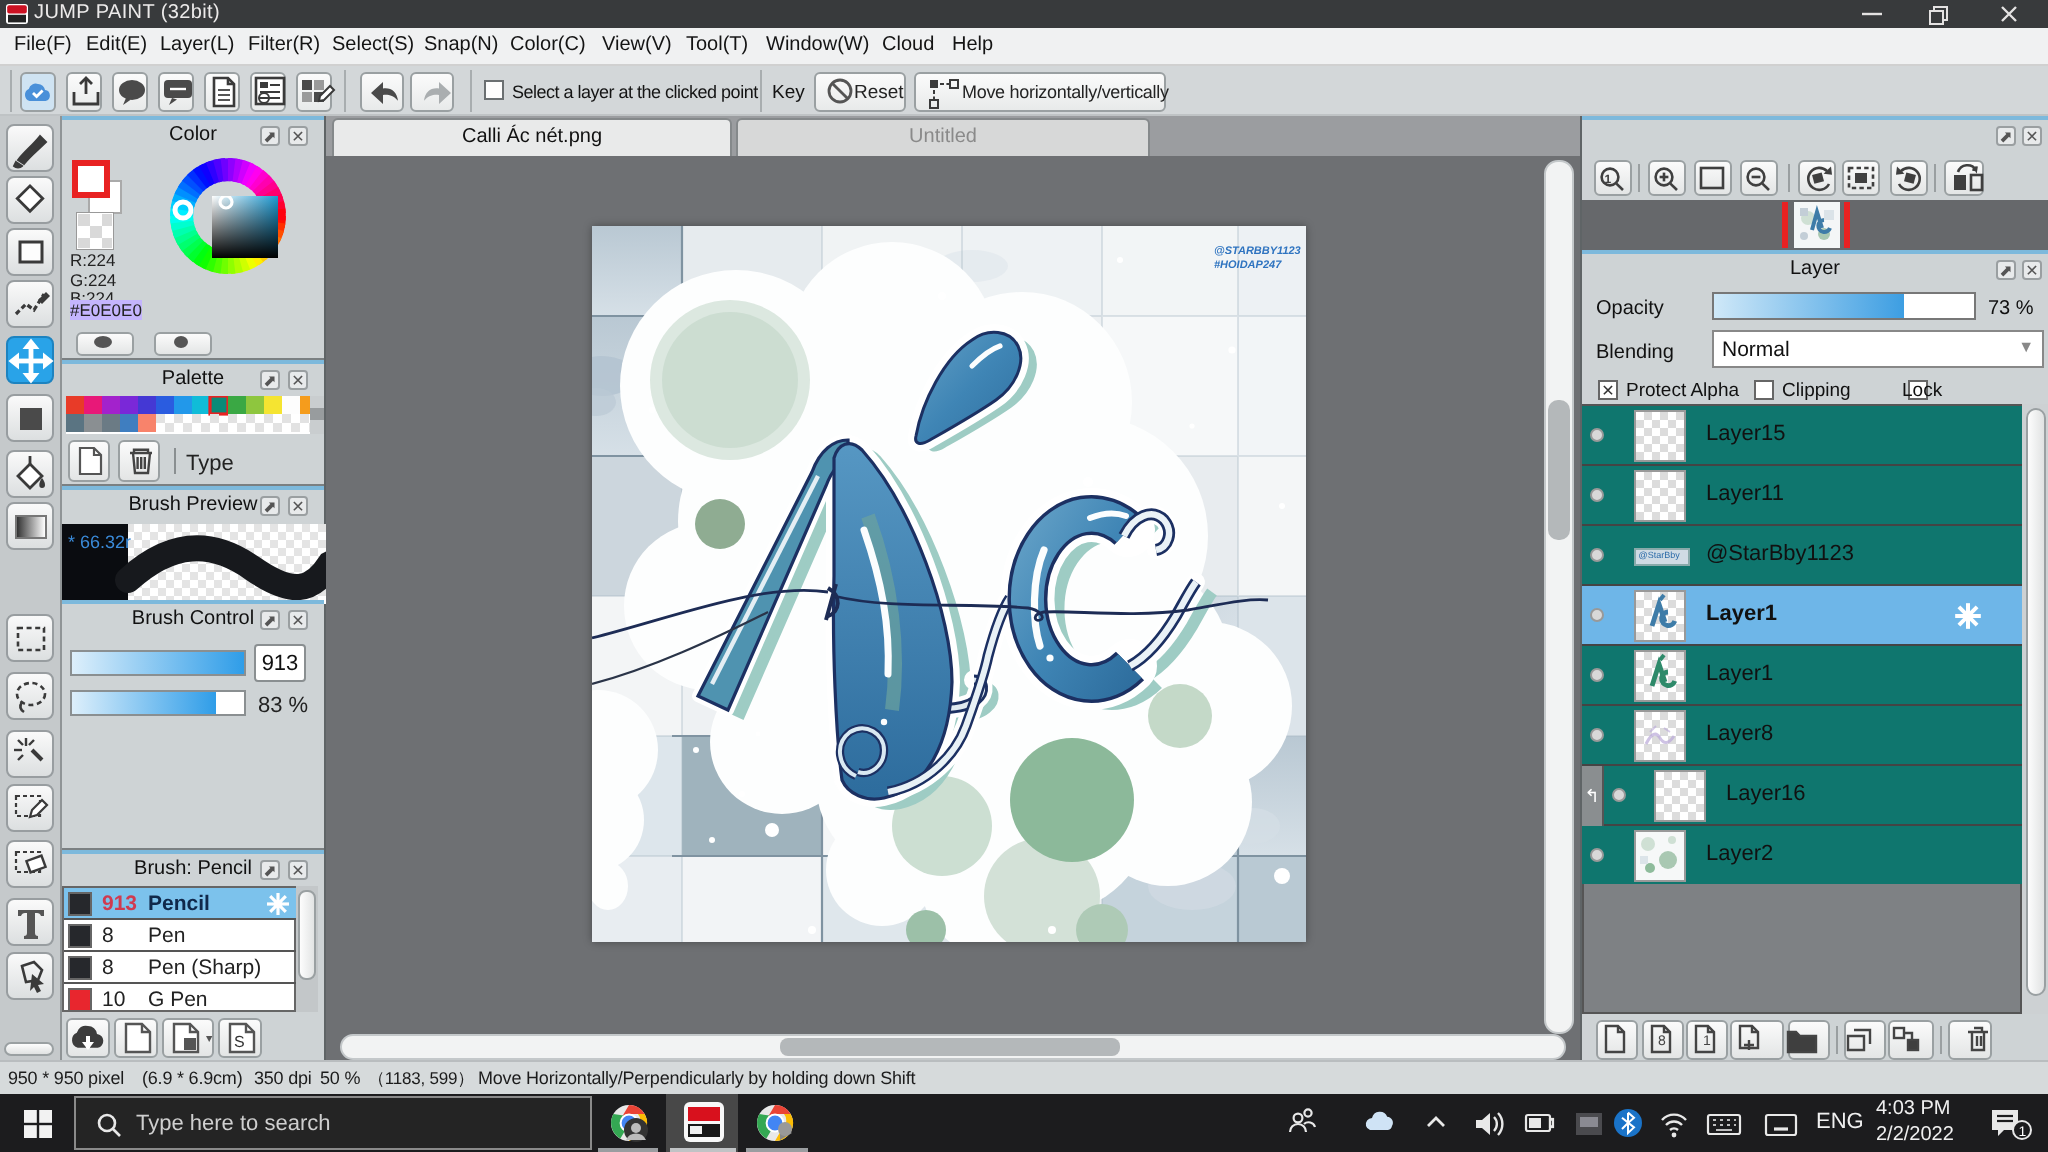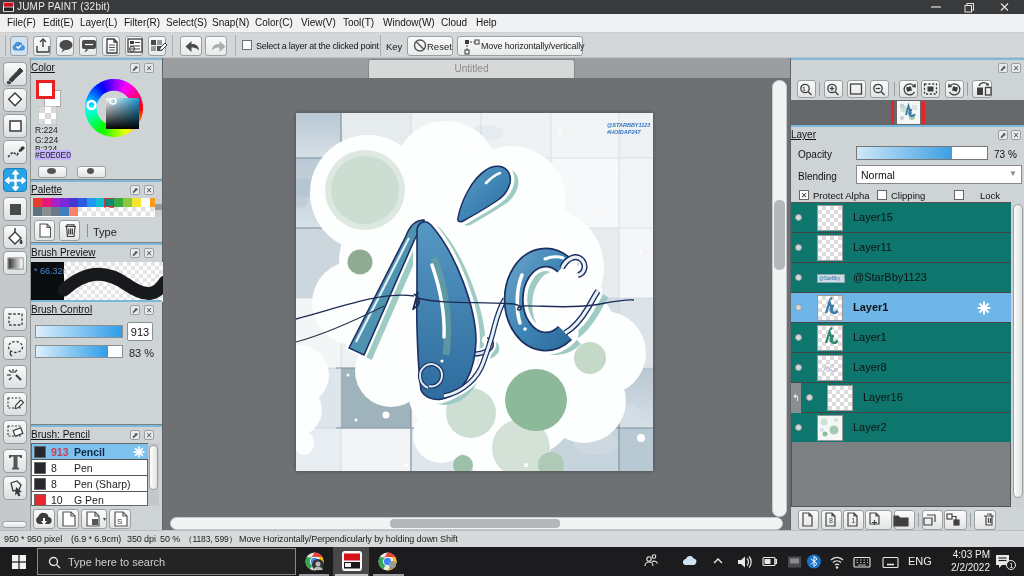--- a/index.html
+++ b/index.html
@@ -30,21 +30,21 @@
 
 #toolcol { left:0; top:58px; width:31px; height:472px; background:#c5c9cb; border-right:1px solid #8f9496; }
 .tool { position:absolute; left:3px; width:24px; height:24px; background:linear-gradient(#fafafa,#dcdfe0); border:1px solid #989da0; border-radius:4px; }
 .tool.sel { background:#29a3e8; border-color:#1d83c0; }
 
 #leftpanels { left:31px; top:58px; width:132px; height:472px; background:#ced3d5; border-right:1px solid #5f6466; }
 #rightpanels { left:790px; top:58px; width:234px; height:472px; background:#ced3d5; border-left:1px solid #5f6466; }
 #canvasarea { left:163px; top:58px; width:627px; height:472px; background:#6e7073; }
 
 .panel { position:absolute; left:0; width:100%; border-top:2px solid #7db9dc; background:#ced3d5; }
-.ptitle { position:absolute; top:2px; width:100%; text-align:left; font-size:10px; color:#111;text-decoration:underline; }
+.ptitle { position:absolute; top:2px; width:100%; text-align:center; font-size:10px; color:#111; }
 .picon { position:absolute; top:3px; width:10px; height:10px; background:#e8eaeb; border:1px solid #9a9fa1; border-radius:2px; font-size:8px; line-height:9px; text-align:center; color:#555;}
 
 
 #tabbar { position:absolute; left:0; top:0; width:627px; height:20px; background:#9b9da0; }
 .tab { position:absolute; top:1px; height:19px; border:1px solid #85898b; border-bottom:none; border-radius:3px 3px 0 0; font-size:10px; text-align:center; padding-top:3px; }
 
 
 .sbv { position:absolute; background:#f2f3f3; border:1px solid #c4c8ca; border-radius:7px; }
 
 
@@ -550,20 +550,21 @@
             <path d="M1 0 h8 l4 4 v10 h-12 z" fill="#fff" stroke="#555" stroke-width="1.2"></path>
             <path d="M9 0 v4 h4" fill="none" stroke="#555" stroke-width="1.2"></path>
             <text x="3" y="11.5" font-size="8" fill="#333">S</text>
           </g>
       </svg>
     </div>
   </div>
 
   <div id="canvasarea" class="abs">
     <div id="tabbar">
+      <div class="tab" style="left:3px;width:200px;background:#e9eaea;color:#111">Calli Ác nét.png</div>
       <div class="tab" style="left:205px;width:207px;background:#d7d8d8;color:#8a8a8a">Untitled</div>
     </div>
 
     <svg class="abs" style="left:133px;top:55px;box-shadow:0 0 4px rgba(0,0,0,0.35)" width="357" height="358" viewBox="0 0 357 358">
       <defs>
         <linearGradient id="blu" x1="0" y1="0" x2="1" y2="1">
           <stop offset="0" stop-color="#63a0c6"></stop>
             <stop offset="0.5" stop-color="#3f85b5"></stop>
             <stop offset="1" stop-color="#2f6f9f"></stop>
         </linearGradient>
@@ -841,21 +842,21 @@
       <span class="abs" style="left:7px;top:44px;font-size:10px;color:#111">Blending</span>
       <div class="abs" style="left:65px;top:38px;width:166px;height:19px;background:#fff;border:1px solid #888">
         <span class="abs" style="left:4px;top:3px;font-size:10.5px;color:#111">Normal</span>
         <span class="abs" style="right:4px;top:3px;font-size:8px;color:#888">▼</span>
       </div>
       <div class="abs" style="left:8px;top:63px;width:10px;height:10px;background:#fff;border:1px solid #666;font-size:8px;line-height:10px;text-align:center;color:#333">✕</div>
       <span class="abs" style="left:22px;top:63px;font-size:9.5px;color:#111">Protect Alpha</span>
       <div class="abs" style="left:86px;top:63px;width:10px;height:10px;background:#fff;border:1px solid #666"></div>
       <span class="abs" style="left:100px;top:63px;font-size:9.5px;color:#111">Clipping</span>
       <div class="abs" style="left:163px;top:63px;width:10px;height:10px;background:#fff;border:1px solid #666"></div>
-      <span class="abs" style="left:189px;top:63px;font-size:9.5px;color:#111">Lock</span>
+      <span class="abs" style="left:160px;top:63px;font-size:9.5px;color:#111">Lock</span>
 
       <div class="abs" style="left:0;top:75px;width:220px;height:240px;background:#fff;border-top:1px solid #555">
 
         <div class="lrow" style="top:0">
             <div class="leye"></div>
             <div class="lthumb chkbg"></div>
             <span class="llab">Layer15</span>
           </div>
         <div class="lrow" style="top:30px">
             <div class="leye"></div>
@@ -1056,21 +1057,21 @@
             <line x1="222.5" y1="9.5" x2="224" y2="9.5"></line>
             <line x1="226" y1="9.5" x2="227" y2="9.5"></line>
             <line x1="217" y1="12" x2="225" y2="12"></line>
           </g>
 
         <rect x="242" y="4.5" width="15" height="10" rx="1"></rect>
           <line x1="246" y1="11.5" x2="253" y2="11.5" stroke-width="1.6"></line>
       </g>
     </svg>
     <span class="abs" style="left:908px;top:8px;font-size:11px;color:#f0f0f0">ENG</span>
-    <div class="abs" style="left:938px;top:2px;width:52px;font-size:10px;color:#f0f0f0;text-align:right;line-height:12.5px">4:03 PM<br>2/2/2022</div>
+    <div class="abs" style="left:938px;top:2px;width:52px;font-size:10px;color:#f0f0f0;text-align:left;line-height:12.5px">4:03 PM<br>2/2/2022</div>
     <svg class="abs" style="left:995px;top:7px" width="22" height="16" viewBox="0 0 22 16">
       <path d="M1 1 h13 v10 h-7 l-3 3 v-3 h-3 z" fill="#e8e8e8"></path>
       <line x1="3.5" y1="4" x2="11.5" y2="4" stroke="#1c1c1e" stroke-width="1.1"></line>
       <line x1="3.5" y1="6.5" x2="11.5" y2="6.5" stroke="#1c1c1e" stroke-width="1.1"></line>
       <circle cx="16" cy="11" r="4.5" fill="#1c1c1e" stroke="#e8e8e8" stroke-width="1"></circle>
       <text x="14.2" y="14" font-size="7" fill="#fff">1</text>
     </svg>
   </div>
 
 </div>

